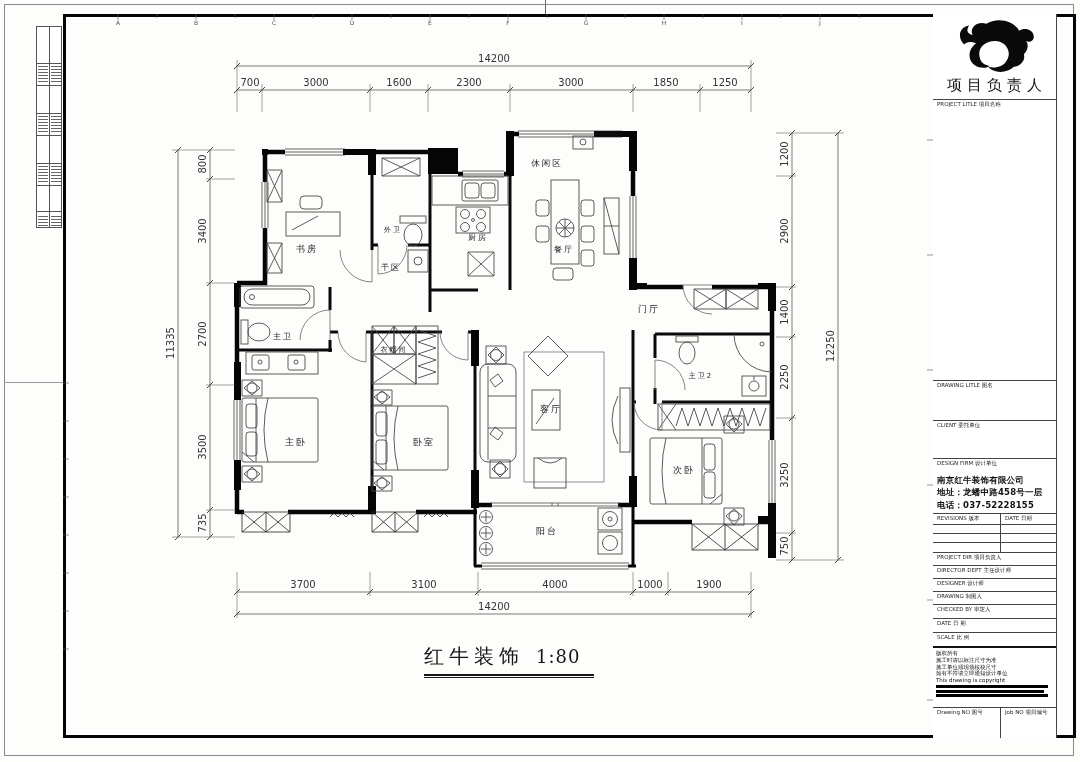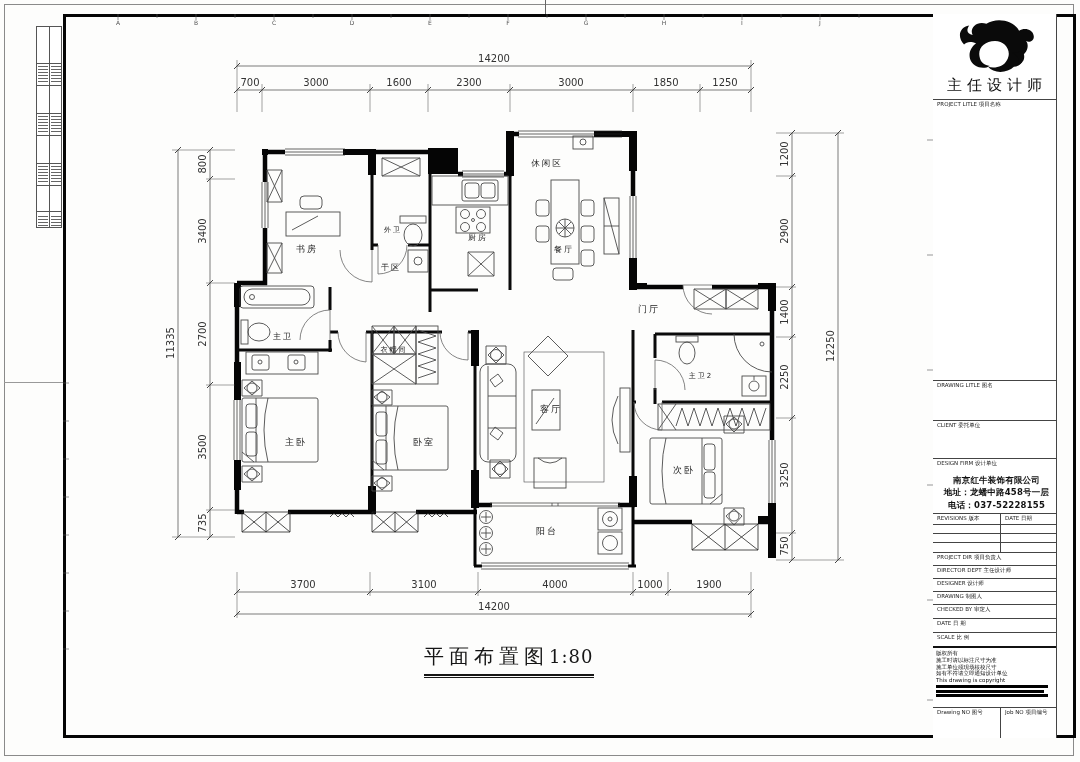--- a/index.html
+++ b/index.html
@@ -17,27 +17,27 @@
   #left-margin-line{left:4px;top:382px;width:59px;height:1px;background:#999;}
   #fold-mark{left:545px;top:0;width:1px;height:14px;background:#666;}
   
   #title-block{left:933px;top:14px;width:124px;height:724px;border-right:1px solid #444;box-sizing:border-box;background:#fff;}
   #title-block-divider{left:933px;top:14px;width:3px;height:724px;background:#050505;}
   .tb-row{position:absolute;left:0;right:0;border-top:1px solid #444;font-size:5.5px;color:#222;padding:1px 0 0 4px;box-sizing:border-box;overflow:hidden;}
   .tb-thick{border-top:2px solid #111;}
   .tb-vdiv{position:absolute;width:1px;background:#444;}
   #logo-area{position:absolute;left:0;top:0;right:0;height:85px;text-align:center;}
   #logo-name{position:absolute;left:0;right:0;top:62px;font-size:15px;letter-spacing:5px;color:#111;text-indent:5px;}
-  #company-block{margin-top:7px;text-align:center;font-size:8.5px;font-weight:bold;color:#111;line-height:1.45;letter-spacing:0.2px;}
+  #company-block{margin-top:7px;text-align:left;font-size:8.5px;font-weight:bold;color:#111;line-height:1.45;letter-spacing:0.2px;}
   .note-line{font-size:5.5px;line-height:6.8px;color:#111;}
   .note-bar{height:3px;background:#000;margin:1.5px 2px 1.5px 0;}
   
   #main-title{left:424px;top:643px;width:260px;color:#161616;font-size:20px;letter-spacing:5px;
     font-family:"DejaVu Serif","Liberation Serif",serif;}
-  #main-title .scale{font-size:18px;letter-spacing:1px;}
+  #main-title .scale{font-size:18px;letter-spacing:1px;margin-left:12px;}
   #title-underline{left:424px;top:674px;width:170px;height:4px;border-top:2px solid #161616;border-bottom:1px solid #161616;box-sizing:border-box;}
 </style>
 </head>
 <body>
 
 <div id="page">
 
   <div class="abs" id="outer-border"></div>
   <div class="abs" id="frame"></div>
   <div class="abs" id="left-margin-line"></div>
@@ -410,21 +410,21 @@
   </svg>
 
   <div class="abs" id="title-block-divider"></div>
   <div class="abs" id="title-block">
 
     <div id="logo-area">
       <svg width="86" height="60" viewBox="0 0 100 66" style="margin-top:3px">
         <path fill="#0a0a0a" d="M14,30 C6,22 8,10 20,8 C16,14 18,18 24,19 C20,12 28,2 40,6 C52,-2 72,2 78,14 C84,10 94,12 95,20 C96,26 90,28 86,26 C90,30 88,40 80,44 C84,48 80,56 72,56 C64,64 48,64 42,56 C50,58 60,56 64,48 C70,38 62,26 50,26 C38,26 30,34 32,44 C33,51 38,54 44,55 C36,60 24,56 21,47 C19,40 22,33 28,29 C22,26 17,27 14,30 Z"></path>
         <path fill="#0a0a0a" d="M70,40 C76,42 80,48 76,54 C84,52 86,44 82,38 Z"></path>
       </svg>
-      <div id="logo-name">主任设计师</div>
+      <div id="logo-name">项目负责人</div>
     </div>
 
     <div class="tb-row" style="top:85px;height:281px">
       <span>PROJECT LITLE  项目名称</span>
     </div>
 
     <div class="tb-row" style="top:366px;height:40px">
       <span>DRAWING LITLE  图名</span>
     </div>
 
@@ -484,17 +484,17 @@
     </div>
 
     <div class="tb-row" style="top:693px;height:31px">
       <span>Drawing NO  图号</span>
       <span style="position:absolute;left:72px">Job NO  项目编号</span>
     </div>
     <div class="tb-vdiv" style="left:67px;top:693px;height:31px"></div>
   </div>
 
   <div class="abs" id="main-title">
-    <span>平面布置图</span><span class="scale">1:80</span>
+    <span>红牛装饰</span><span class="scale">1:80</span>
   </div>
   <div class="abs" id="title-underline"></div>
 
 </div>
 
 </body></html>

